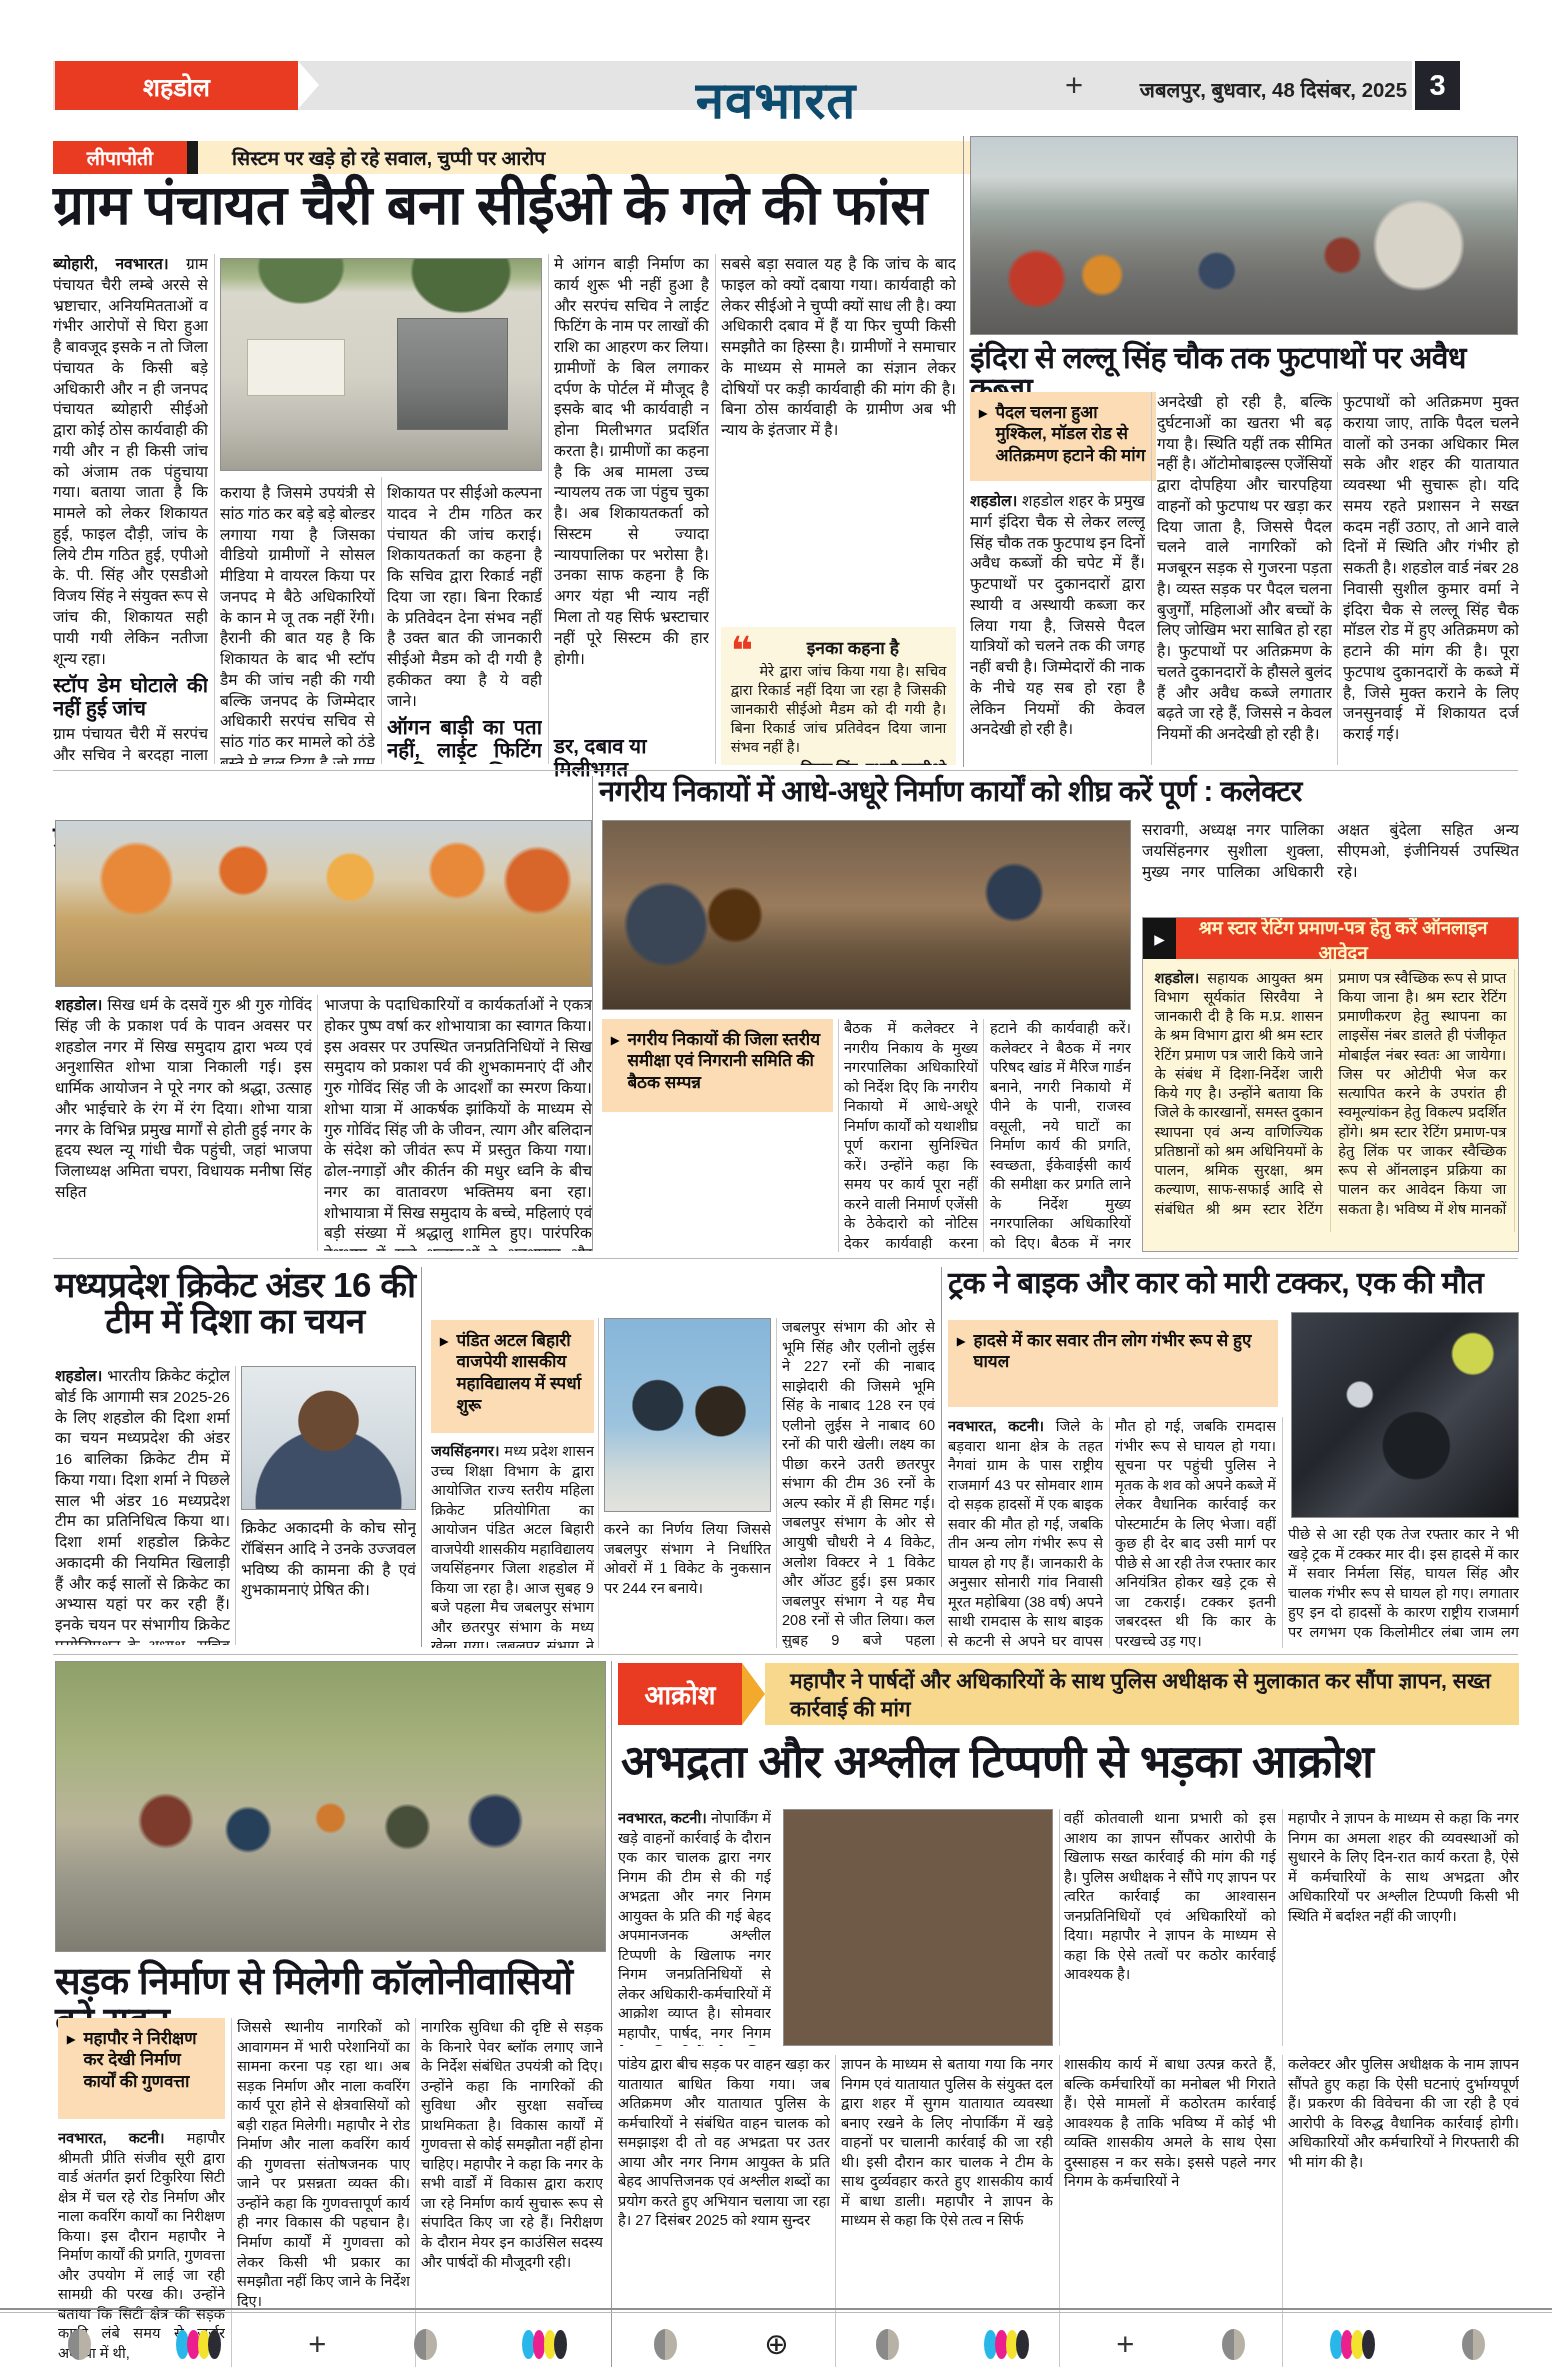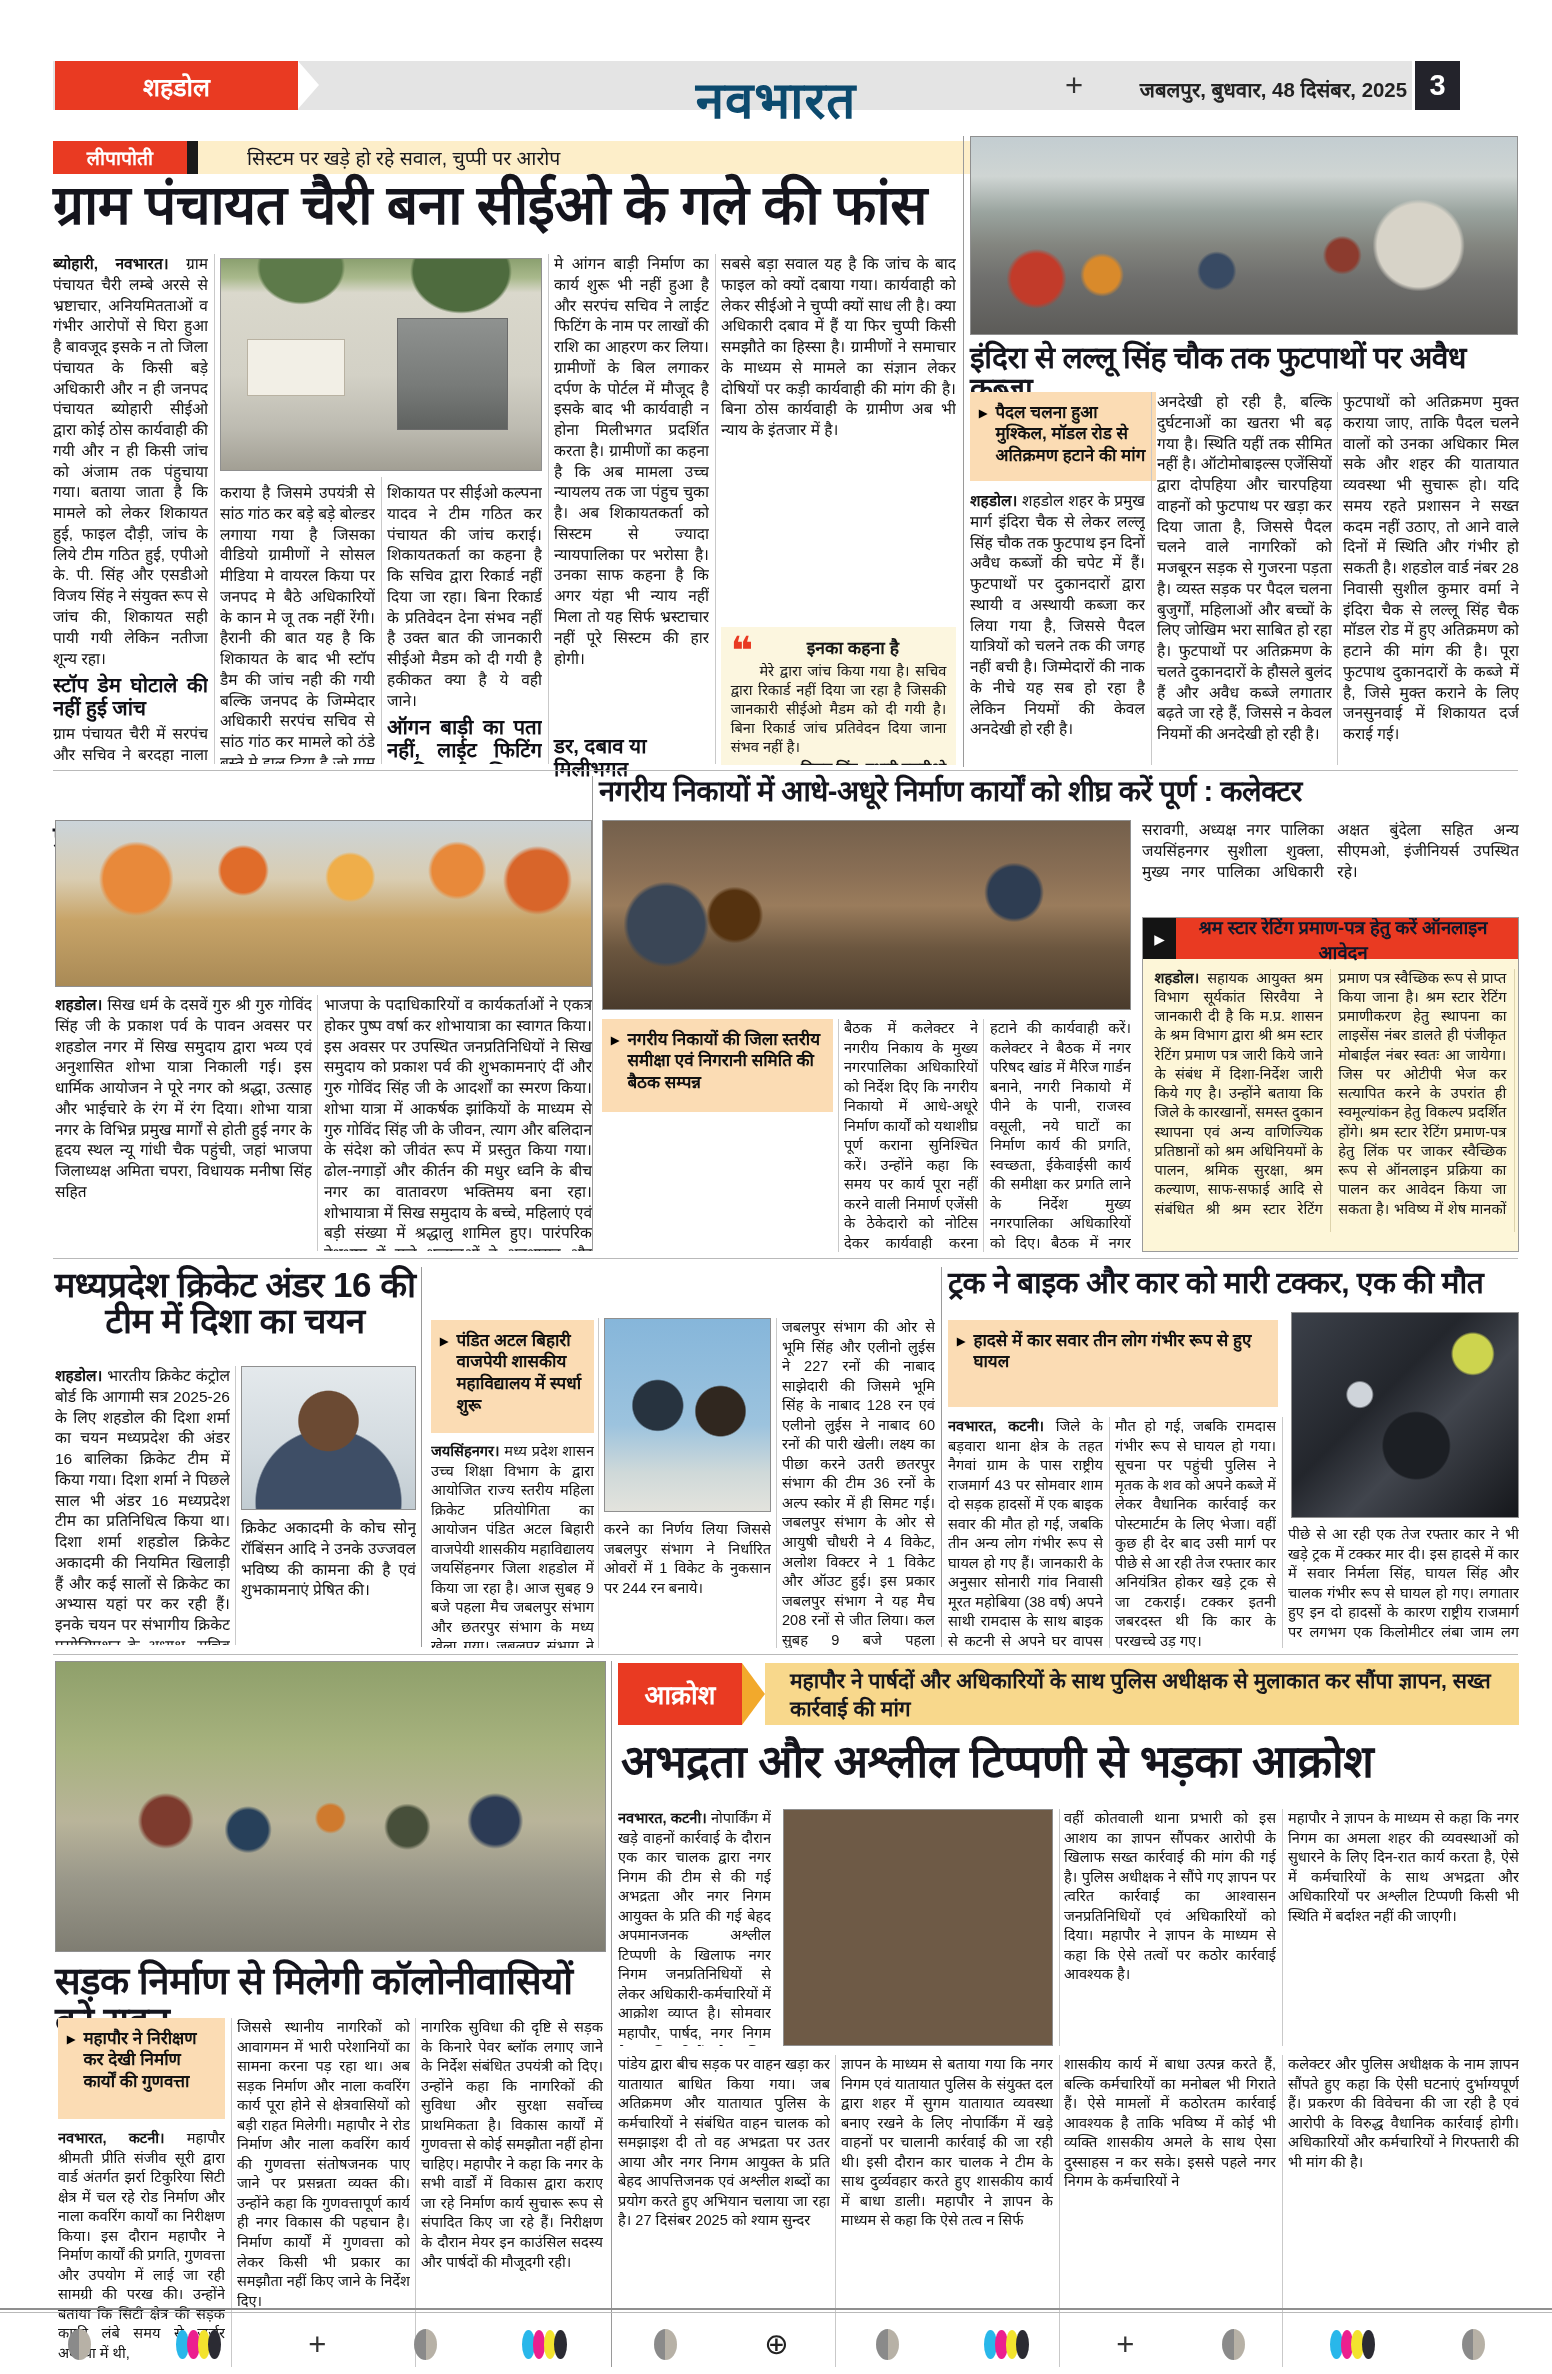--- a/index.html
+++ b/index.html
@@ -16,32 +16,32 @@
   .bullet{position:absolute;background:#fbdcb4;box-sizing:border-box;display:flex;gap:7.8px;
           padding:9.7px 8.7px;font-weight:800;font-size:17px;line-height:1.28;color:#111;align-items:flex-start;overflow:hidden;}
   .bullet .tri{font-size:11.6px;margin-top:3.9px;color:#000;}
   
   .hstrip{background:#e4e4e4;}
   .redbox{background:#e93a22;color:#fff;display:flex;align-items:center;justify-content:center;font-weight:800;}
   .pgnum{background:#23232b;color:#fff;display:flex;align-items:center;justify-content:center;font-weight:800;font-size:29px;}
   .masthead{font-size:51px;font-weight:800;color:#0c4a6e;letter-spacing:1px;}
   .dateline{font-size:20.4px;font-weight:700;color:#222;}
   
-  .kickband{background:#fdeec9;display:flex;align-items:center;padding-left:49px;font-size:19.4px;font-weight:400;color:#17171d;}
+  .kickband{background:#fdeec9;display:flex;align-items:center;padding-left:34px;font-size:19.4px;font-weight:700;color:#17171d;}
   
   .quotebox{background:#fcf6df;padding:7.8px 9.7px;box-sizing:border-box;overflow:hidden;}
   .quotebox .qmark{color:#e93a22;font-size:39px;line-height:.7;float:left;margin:1.9px 5.8px 0 0;font-weight:800;}
   .qtitle{font-weight:800;font-size:17.5px;text-align:center;margin-bottom:2.9px;}
   .qtext{font-size:14.6px;line-height:1.3;text-align:justify;}
   .qattr{font-size:14.6px;font-weight:800;text-align:right;line-height:1.25;margin-top:2.9px;}
   
   .lbox{background:#fdf6d8;border:1px solid #9a9a9a;box-sizing:border-box;overflow:hidden;}
   .lbox-head{background:#e93a22;height:41px;display:flex;align-items:center;}
   .lbox-notch{width:33px;height:41px;background:#141414;color:#fff;display:flex;align-items:center;justify-content:center;font-size:13.6px;}
-  .lbox-title{flex:1;color:#0f172a;font-weight:800;font-size:18.4px;text-align:center;padding-right:7.8px;}
+  .lbox-title{flex:1;color:#fef9c3;font-weight:800;font-size:18.4px;text-align:center;padding-right:7.8px;}
   .lbox-body{padding:9.7px 11.6px;column-count:2;column-gap:15.5px;column-rule:1px solid #ddd3ab;
              font-size:14.6px;line-height:1.32;text-align:justify;height:283px;overflow:hidden;box-sizing:border-box;}
   
   .band{display:flex;height:62px;}
   .band-label{background:#e93a22;color:#fff;font-size:26px;font-weight:800;display:flex;align-items:center;justify-content:center;width:124px;flex:none;}
   .band-arrow1{width:0;height:0;border-top:31px solid transparent;border-bottom:31px solid transparent;border-left:23px solid #f2a92c;flex:none;}
   .band-strap{flex:1;background:#f8d88c;display:flex;align-items:center;padding-left:25px;font-size:21px;font-weight:800;color:#17171d;}
   
   .marks{position:absolute;display:flex;justify-content:space-between;align-items:center;}
   .mark-gray{width:23px;height:31px;border-radius:50%;background:linear-gradient(90deg,#8a8a8a 50%,#b7b1a6 50%);}

